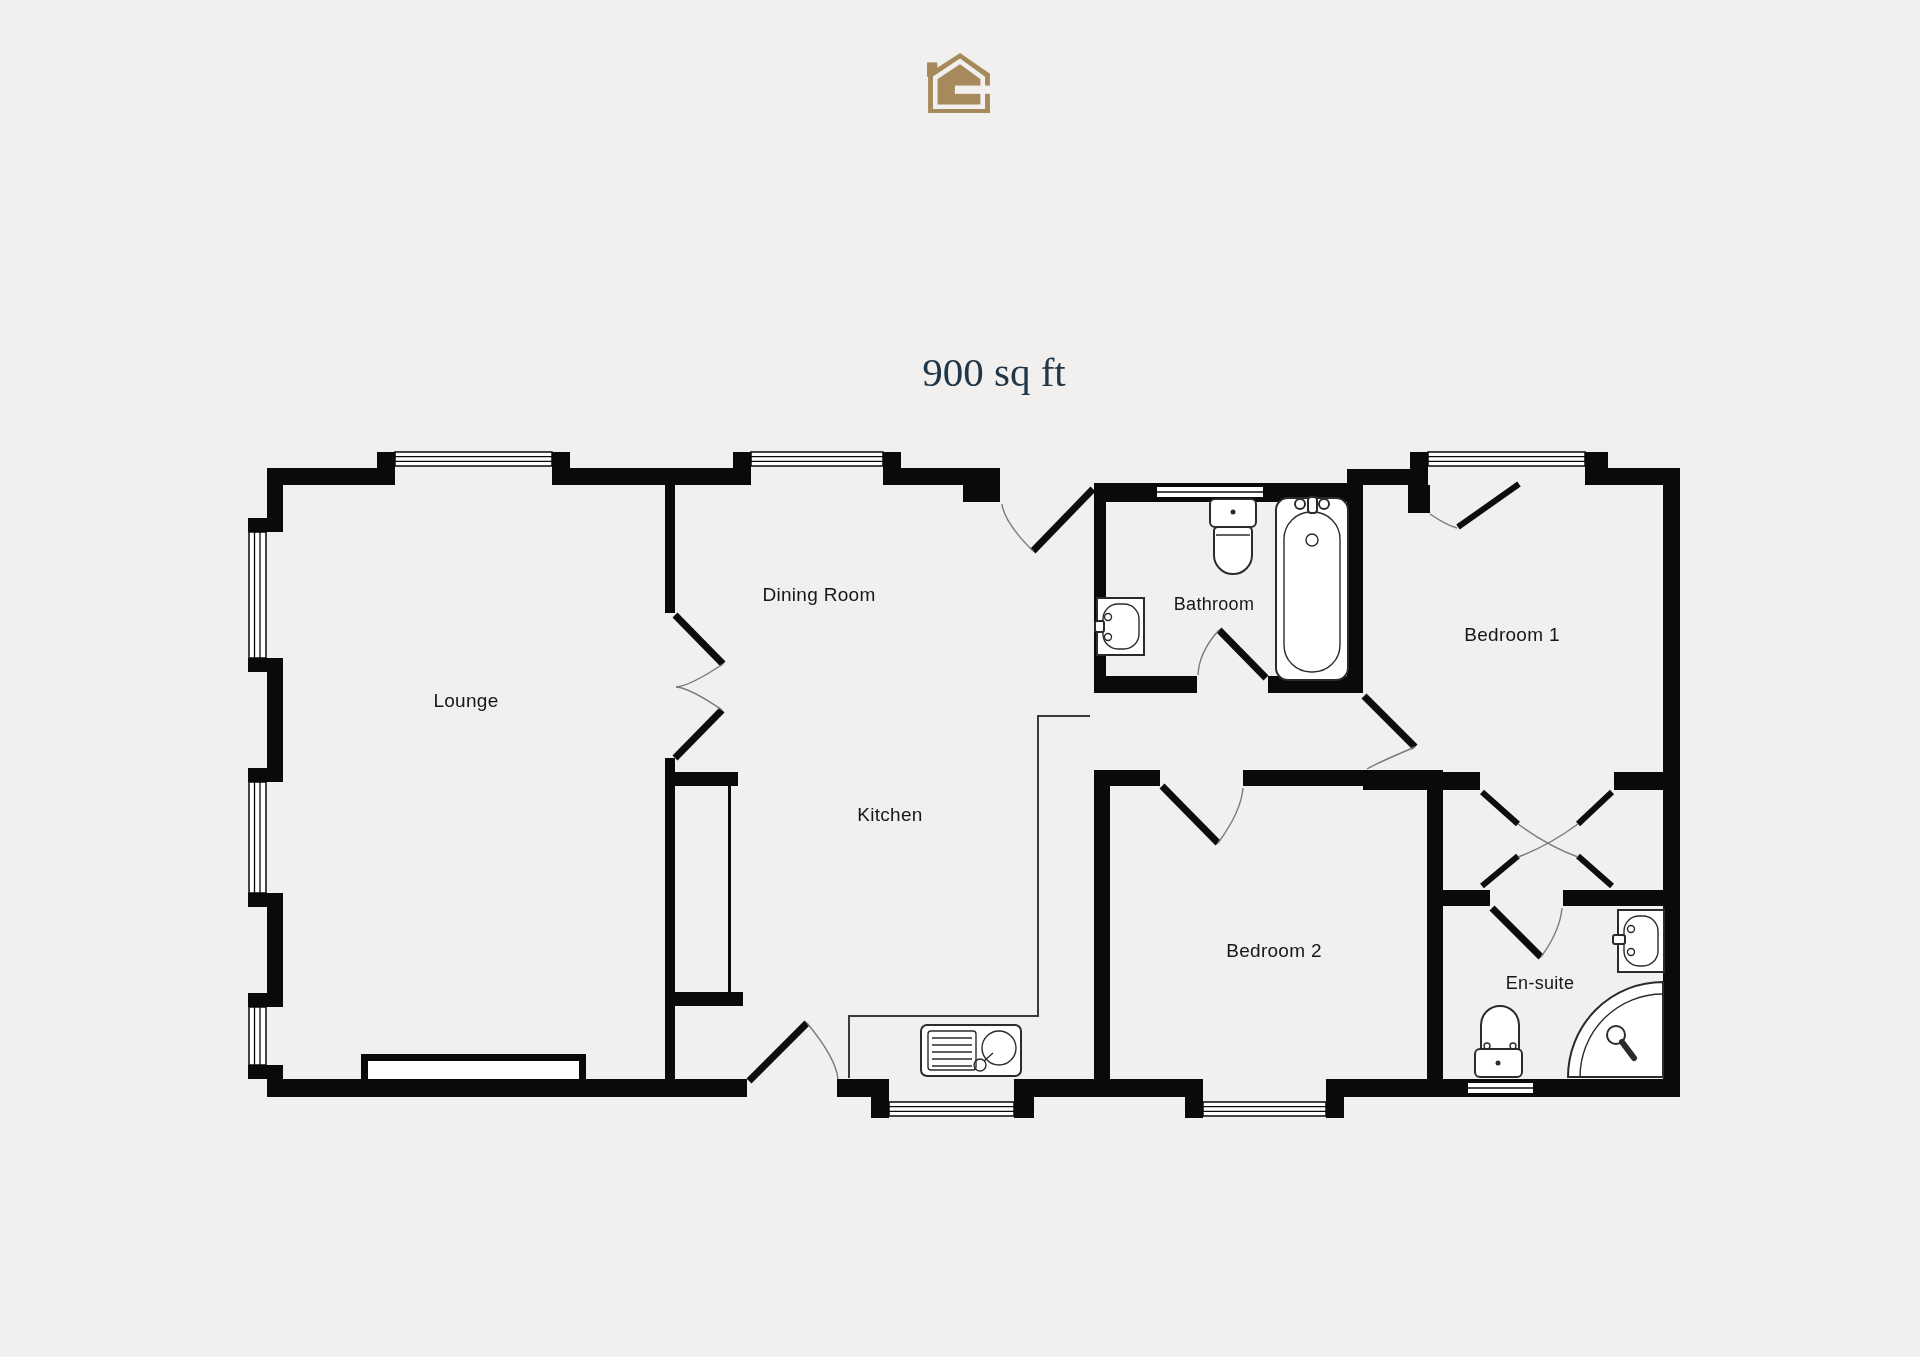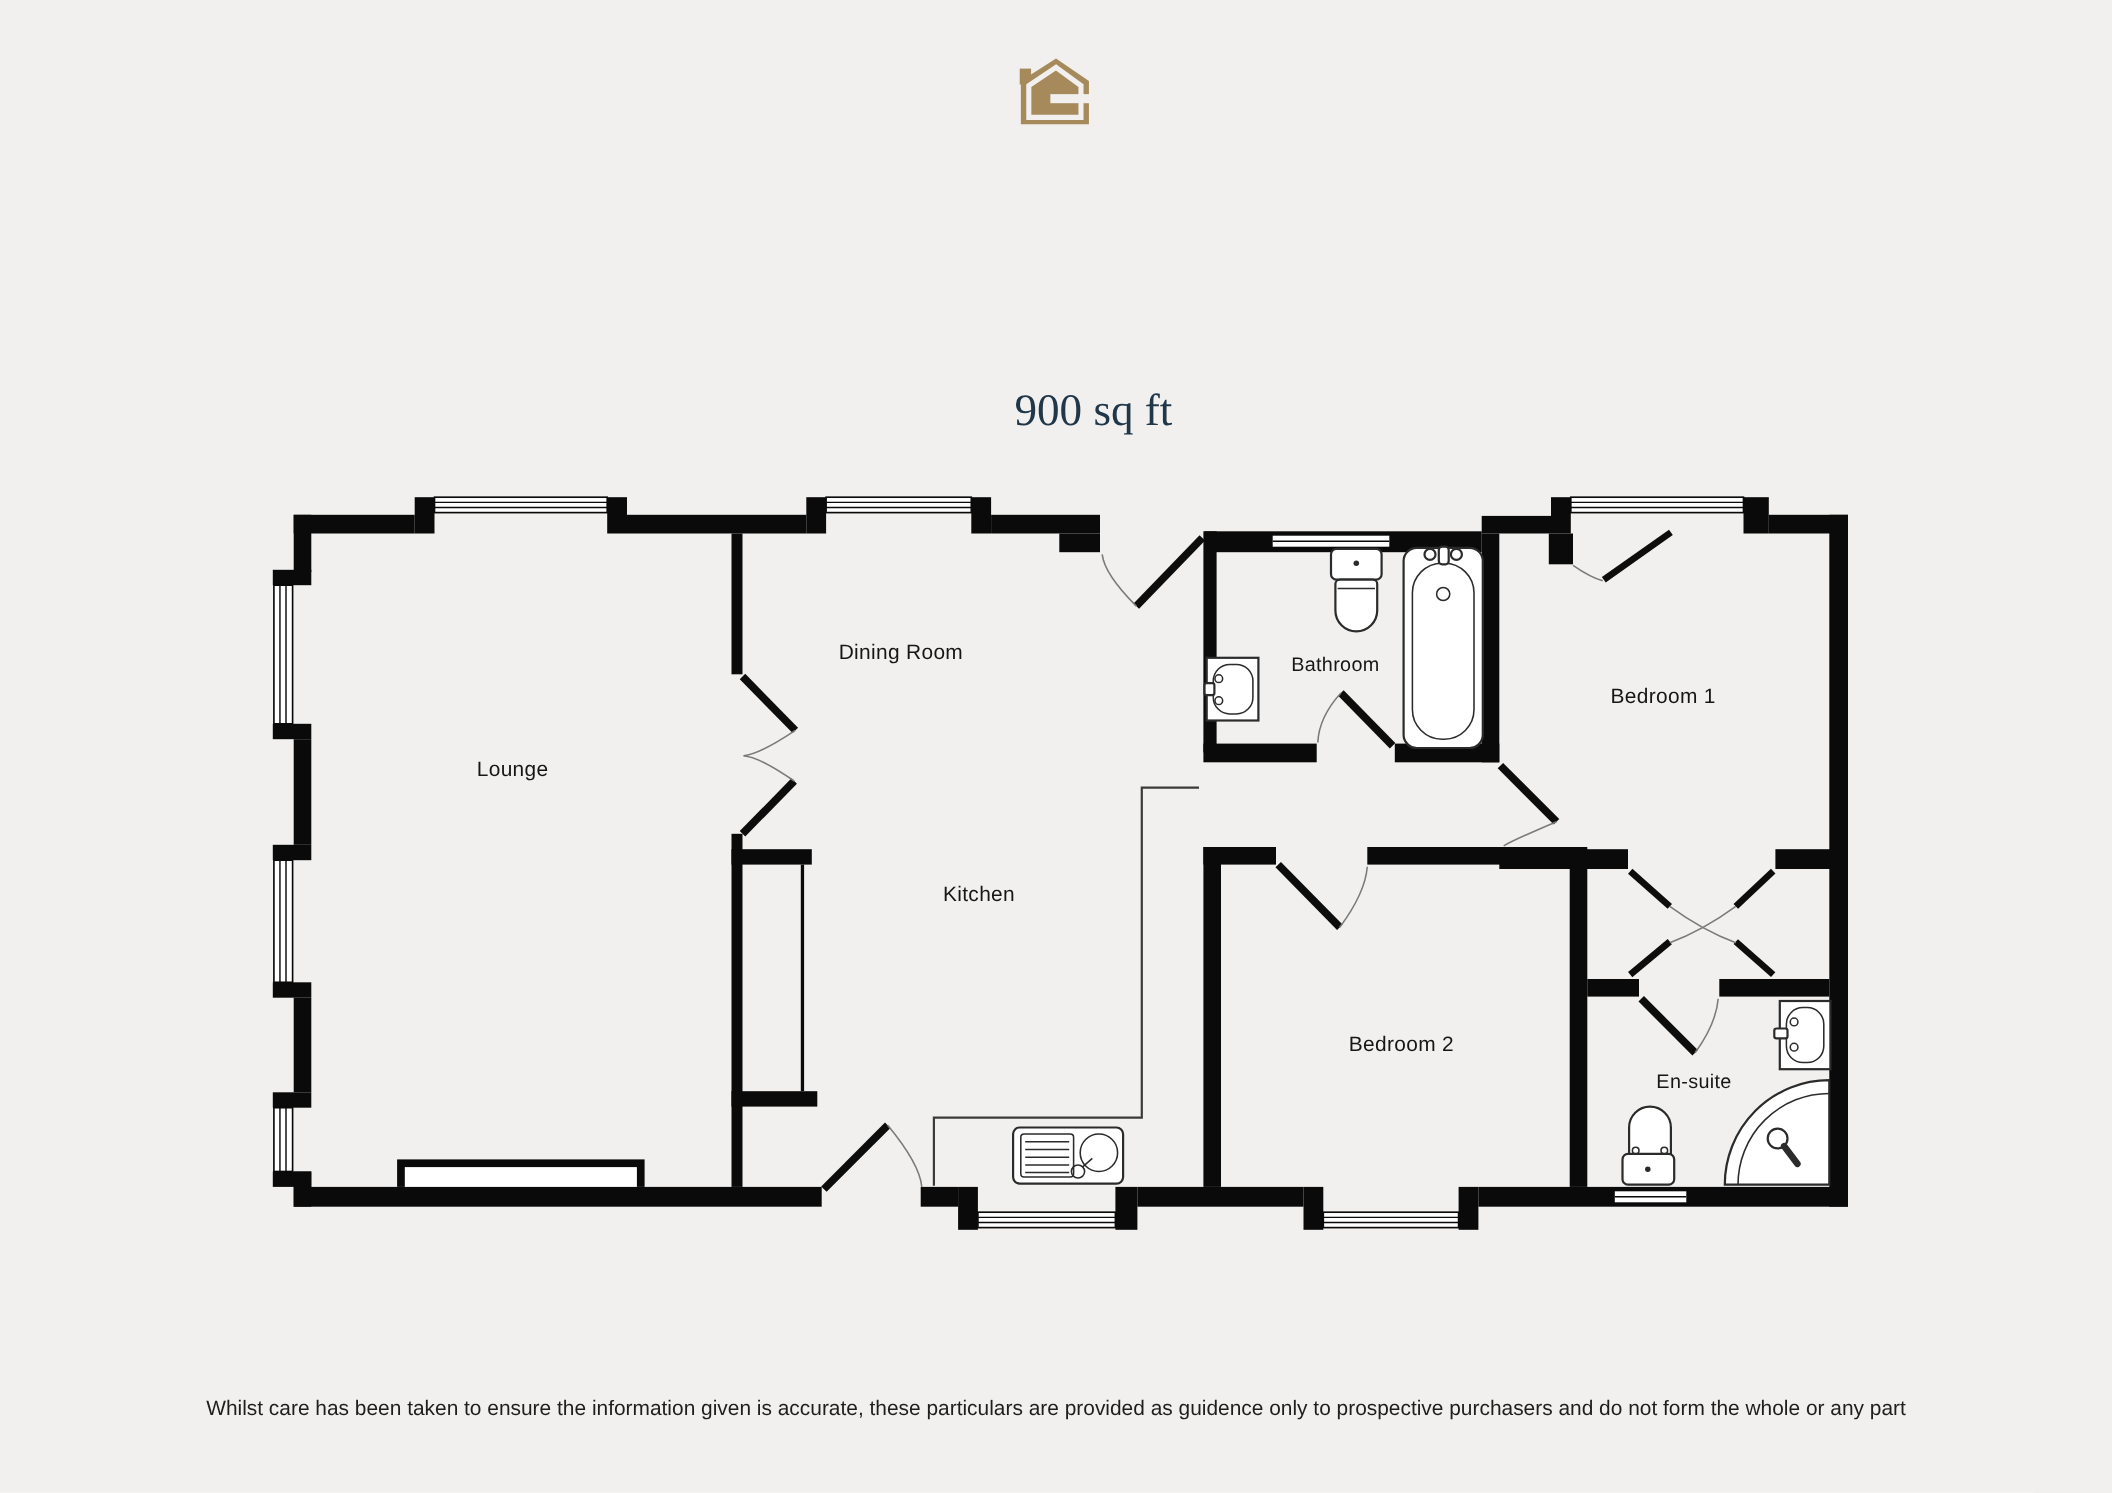--- a/index.html
+++ b/index.html
@@ -314,16 +314,15 @@
       <text class="room-label" x="819" y="594" text-anchor="middle" dominant-baseline="central">Dining Room</text>
       <text class="room-label" x="890" y="814" text-anchor="middle" dominant-baseline="central">Kitchen</text>
       <text class="room-label small" x="1214" y="604" text-anchor="middle" dominant-baseline="central">Bathroom</text>
       <text class="room-label" x="1512" y="634" text-anchor="middle" dominant-baseline="central">Bedroom 1</text>
       <text class="room-label" x="1274" y="950" text-anchor="middle" dominant-baseline="central">Bedroom 2</text>
       <text class="room-label small" x="1540" y="983" text-anchor="middle" dominant-baseline="central">En-suite</text>
     </g>
   </svg>
 
   <div class="footer">
-    <div>Whilst care has been taken to ensure the information given is accurate, these particulars are provided as guidence only to prospective purchasers and do not form the whole or any part</div>
   </div>
 
 </div>
 
 </body></html>

